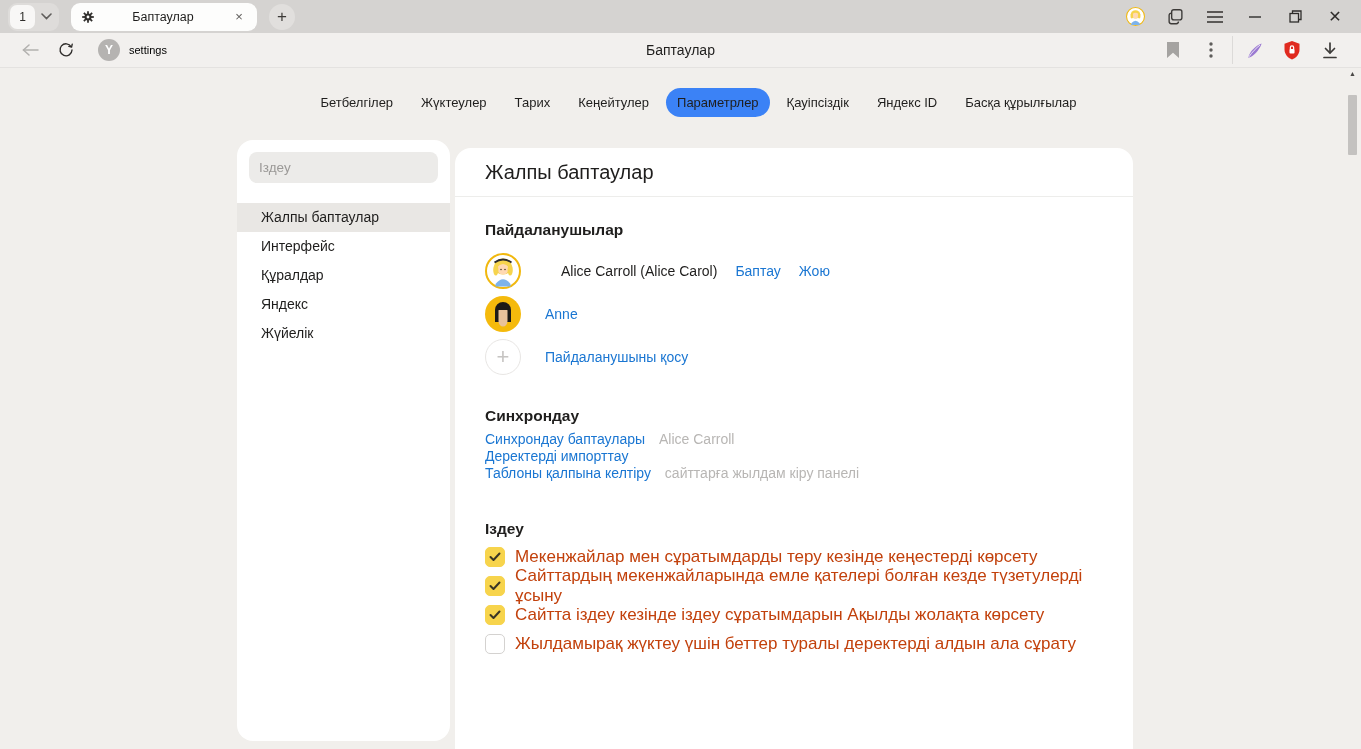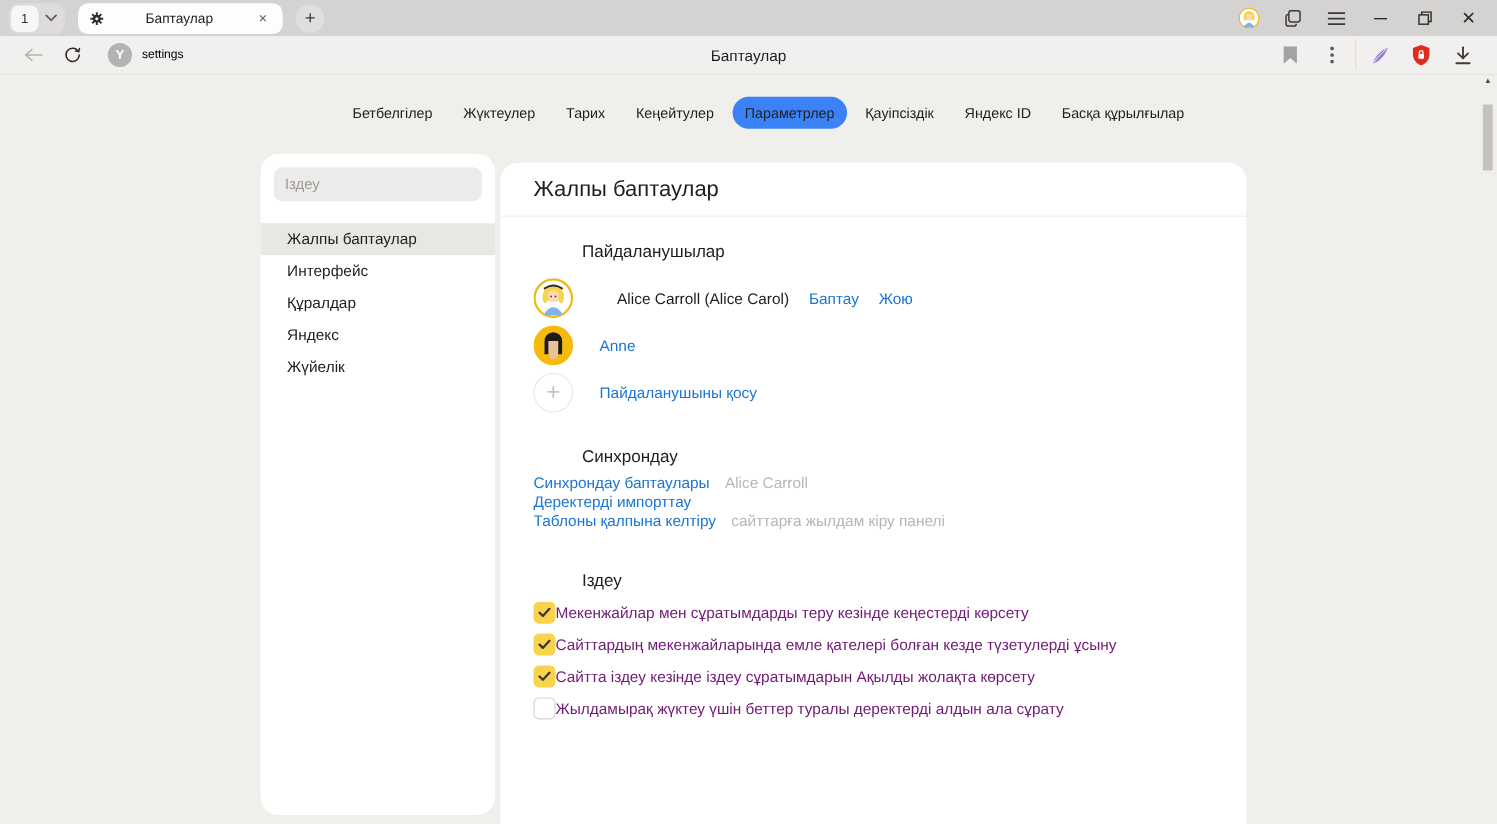--- a/index.html
+++ b/index.html
@@ -63,21 +63,21 @@
   .side-list{margin-top:20px;}
   .side-item{height:29px;line-height:29px;padding-left:24px;font-size:14px;color:#1f1e1d;
     white-space:nowrap;}
   .side-item.on{background:#e9e7e4;}
   
   .main-card{position:absolute;left:455px;top:80px;width:678px;bottom:0;
     background:#fff;border-radius:16px 16px 0 0;overflow:hidden;}
   .main-header{height:49px;padding:0 30px;border-bottom:1px solid #ededeb;
     display:flex;align-items:center;font-size:20px;color:#1f1e1d;}
   .main-body{padding:0 30px;}
-  .section-heading{font-size:15.5px;font-weight:normal;color:#1f1e1d;margin-left:44px;}
+  .section-heading{font-size:15.5px;font-weight:bold;color:#1f1e1d;}
   .users-heading{margin-top:24px;}
   .user-rows{margin-top:14px;}
   .user-row{display:flex;align-items:center;height:36px;margin-bottom:7px;}
   .avatar{width:36px;height:36px;border-radius:50%;flex:0 0 36px;}
   .user-name{margin-left:40px;font-size:14px;color:#1f1e1d;}
   .link{color:var(--accent-blue);font-size:14px;text-decoration:none;cursor:pointer;}
   .user-action{margin-left:18px;}
   .user-link{margin-left:24px;}
   .add-avatar{width:36px;height:36px;border-radius:50%;border:1.5px solid #e8e6e4;
     display:flex;align-items:center;justify-content:center;font-size:22px;font-weight:300;color:#c6c4c2;}
@@ -86,21 +86,21 @@
   .sync-row{font-size:14px;line-height:17px;}
   .hint{color:#b8b6b4;font-size:14px;margin-left:10px;}
   .find-heading{margin-top:38px;}
   .option-rows{margin-top:8px;}
   .option-row{display:flex;align-items:center;margin-top:9px;height:20px;}
   .checkbox{width:20px;height:20px;border-radius:5px;background:#fff;border:1px solid #d4d2d0;
     display:flex;align-items:center;justify-content:center;flex:0 0 20px;}
   .checkbox.on{background:var(--checkbox-yellow);border-color:var(--checkbox-yellow);}
   .checkbox svg{visibility:hidden;}
   .checkbox.on svg{visibility:visible;}
-  .option-label{font-size:14px;color:#701a75;}
+  .option-label{margin-left:10px;font-size:17px;color:#c2410c;}
   
   .scrollbar{position:absolute;right:0;top:0;width:17px;bottom:0;}
   .scroll-arrow{position:absolute;top:2px;left:0;right:0;text-align:center;
     font-size:7px;color:#4a4846;}
   .scroll-thumb{position:absolute;top:27px;left:4px;width:9px;height:60px;
     background:#c4c2c0;border-radius:1px;}
 </style>
 </head>
 <body>
 

